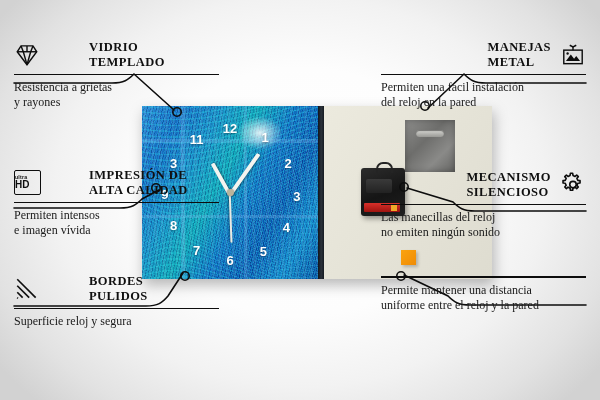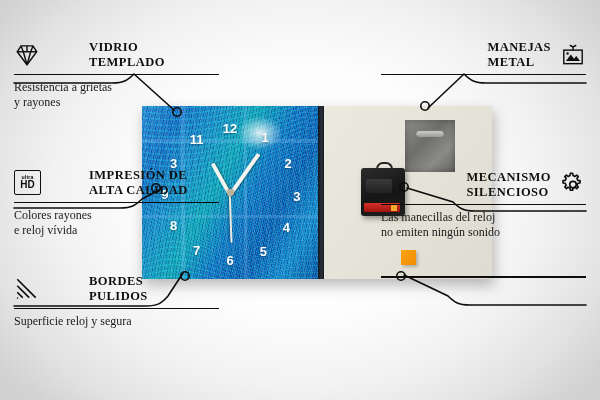--- a/index.html
+++ b/index.html
@@ -105,21 +105,21 @@
     font-size:12.5px; line-height:1.18; letter-spacing:.45px;
     color:#101010; text-transform:uppercase;margin-left:40px;
   }
   .co-icon { flex:0 0 auto; width:26px; height:26px; color:#0d0d0d; }
   .co-icon svg { width:100%; height:100%; display:block; }
   .co-rule { height:1.6px; background:#0d0d0d; margin:4px 0 5px; }
   .co-sub {
     font-family:"Liberation Serif", serif; font-size:12px; line-height:1.28; color:#1a1a1a;
   }
   .hd-box { width:27px; height:25px; border:1.7px solid #0d0d0d; border-radius:2px;
-            display:flex; flex-direction:column; align-items:center; justify-content:center; }
+            display:flex; flex-direction:column; justify-content:center; }
   .hd-ultra { font-family:"Liberation Sans", sans-serif; font-size:5.2px; font-weight:700; letter-spacing:.2px; }
   .hd-hd { font-family:"Liberation Sans", sans-serif; font-size:10px; font-weight:700; line-height:1; }
 
   
   #co-vidrio    { left:14px;  top:40px; }
   #co-impresion { left:14px;  top:168px; }
   #co-bordes    { left:14px;  top:274px; }
   #co-manejas   { right:14px; top:40px; }
   #co-mecanismo { right:14px; top:170px; }
   #co-espaciador{ right:14px; top:272px; }
@@ -230,22 +230,22 @@
           <span class="hd-hd">HD</span>
         </span>
       </span>
       <span class="co-title">
         <span>IMPRESIÓN DE</span><br>
         <span>ALTA CALIDAD</span>
       </span>
     </div>
     <div class="co-rule"></div>
     <div class="co-sub">
-      <span>Colores rayones</span><br>
-      <span>e reloj vívida</span>
+      <span>Permiten intensos</span><br>
+      <span>e imagen vívida</span>
     </div>
   </div>
 
   <div class="callout left" id="co-bordes">
     <div class="co-head">
       <span class="co-icon">
         <svg viewBox="0 0 24 24" fill="none" stroke="currentColor" stroke-width="1.5">
           <path d="M3 3 L20 20"></path>
             <path d="M3 9 L14 20"></path>
             <path d="M3 15 L8 20"></path>
@@ -273,20 +273,24 @@
         <svg viewBox="0 0 24 24" fill="none" stroke="currentColor" stroke-width="1.3">
           <rect x="3.5" y="7.5" width="17" height="12.5"></rect>
           <path d="M12 7.5 L12 4.5"></path>
             <path d="M9 3 L12 4.5 L15 3"></path>
           <path d="M5.5 17.5 L10 11.5 L13 15.5 L15 13 L18.5 17.5 Z" fill="currentColor" stroke="none"></path>
           <circle cx="7" cy="10.6" r="1.1" fill="currentColor" stroke="none"></circle>
         </svg>
       </span>
     </div>
     <div class="co-rule"></div>
+    <div class="co-sub">
+      <span>Permiten una fácil instalación</span><br>
+      <span>del reloj en la pared</span>
+    </div>
   </div>
 
   <div class="callout right" id="co-mecanismo">
     <div class="co-head">
       <span class="co-title">
         <span>MECANISMO</span><br>
         <span>SILENCIOSO</span>
       </span>
       <span class="co-icon">
         <svg viewBox="0 0 24 24" fill="none" stroke="currentColor" stroke-width="1.5" stroke-linejoin="round">
@@ -297,15 +301,19 @@
     </div>
     <div class="co-rule"></div>
     <div class="co-sub">
       <span>Las manecillas del reloj</span><br>
       <span>no emiten ningún sonido</span>
     </div>
   </div>
 
   <div class="callout right" id="co-espaciador">
     <div class="co-rule"></div>
+    <div class="co-sub">
+      <span>Permite mantener una distancia</span><br>
+      <span>uniforme entre el reloj y la pared</span>
+    </div>
   </div>
 
 </div>
 
 </body></html>

